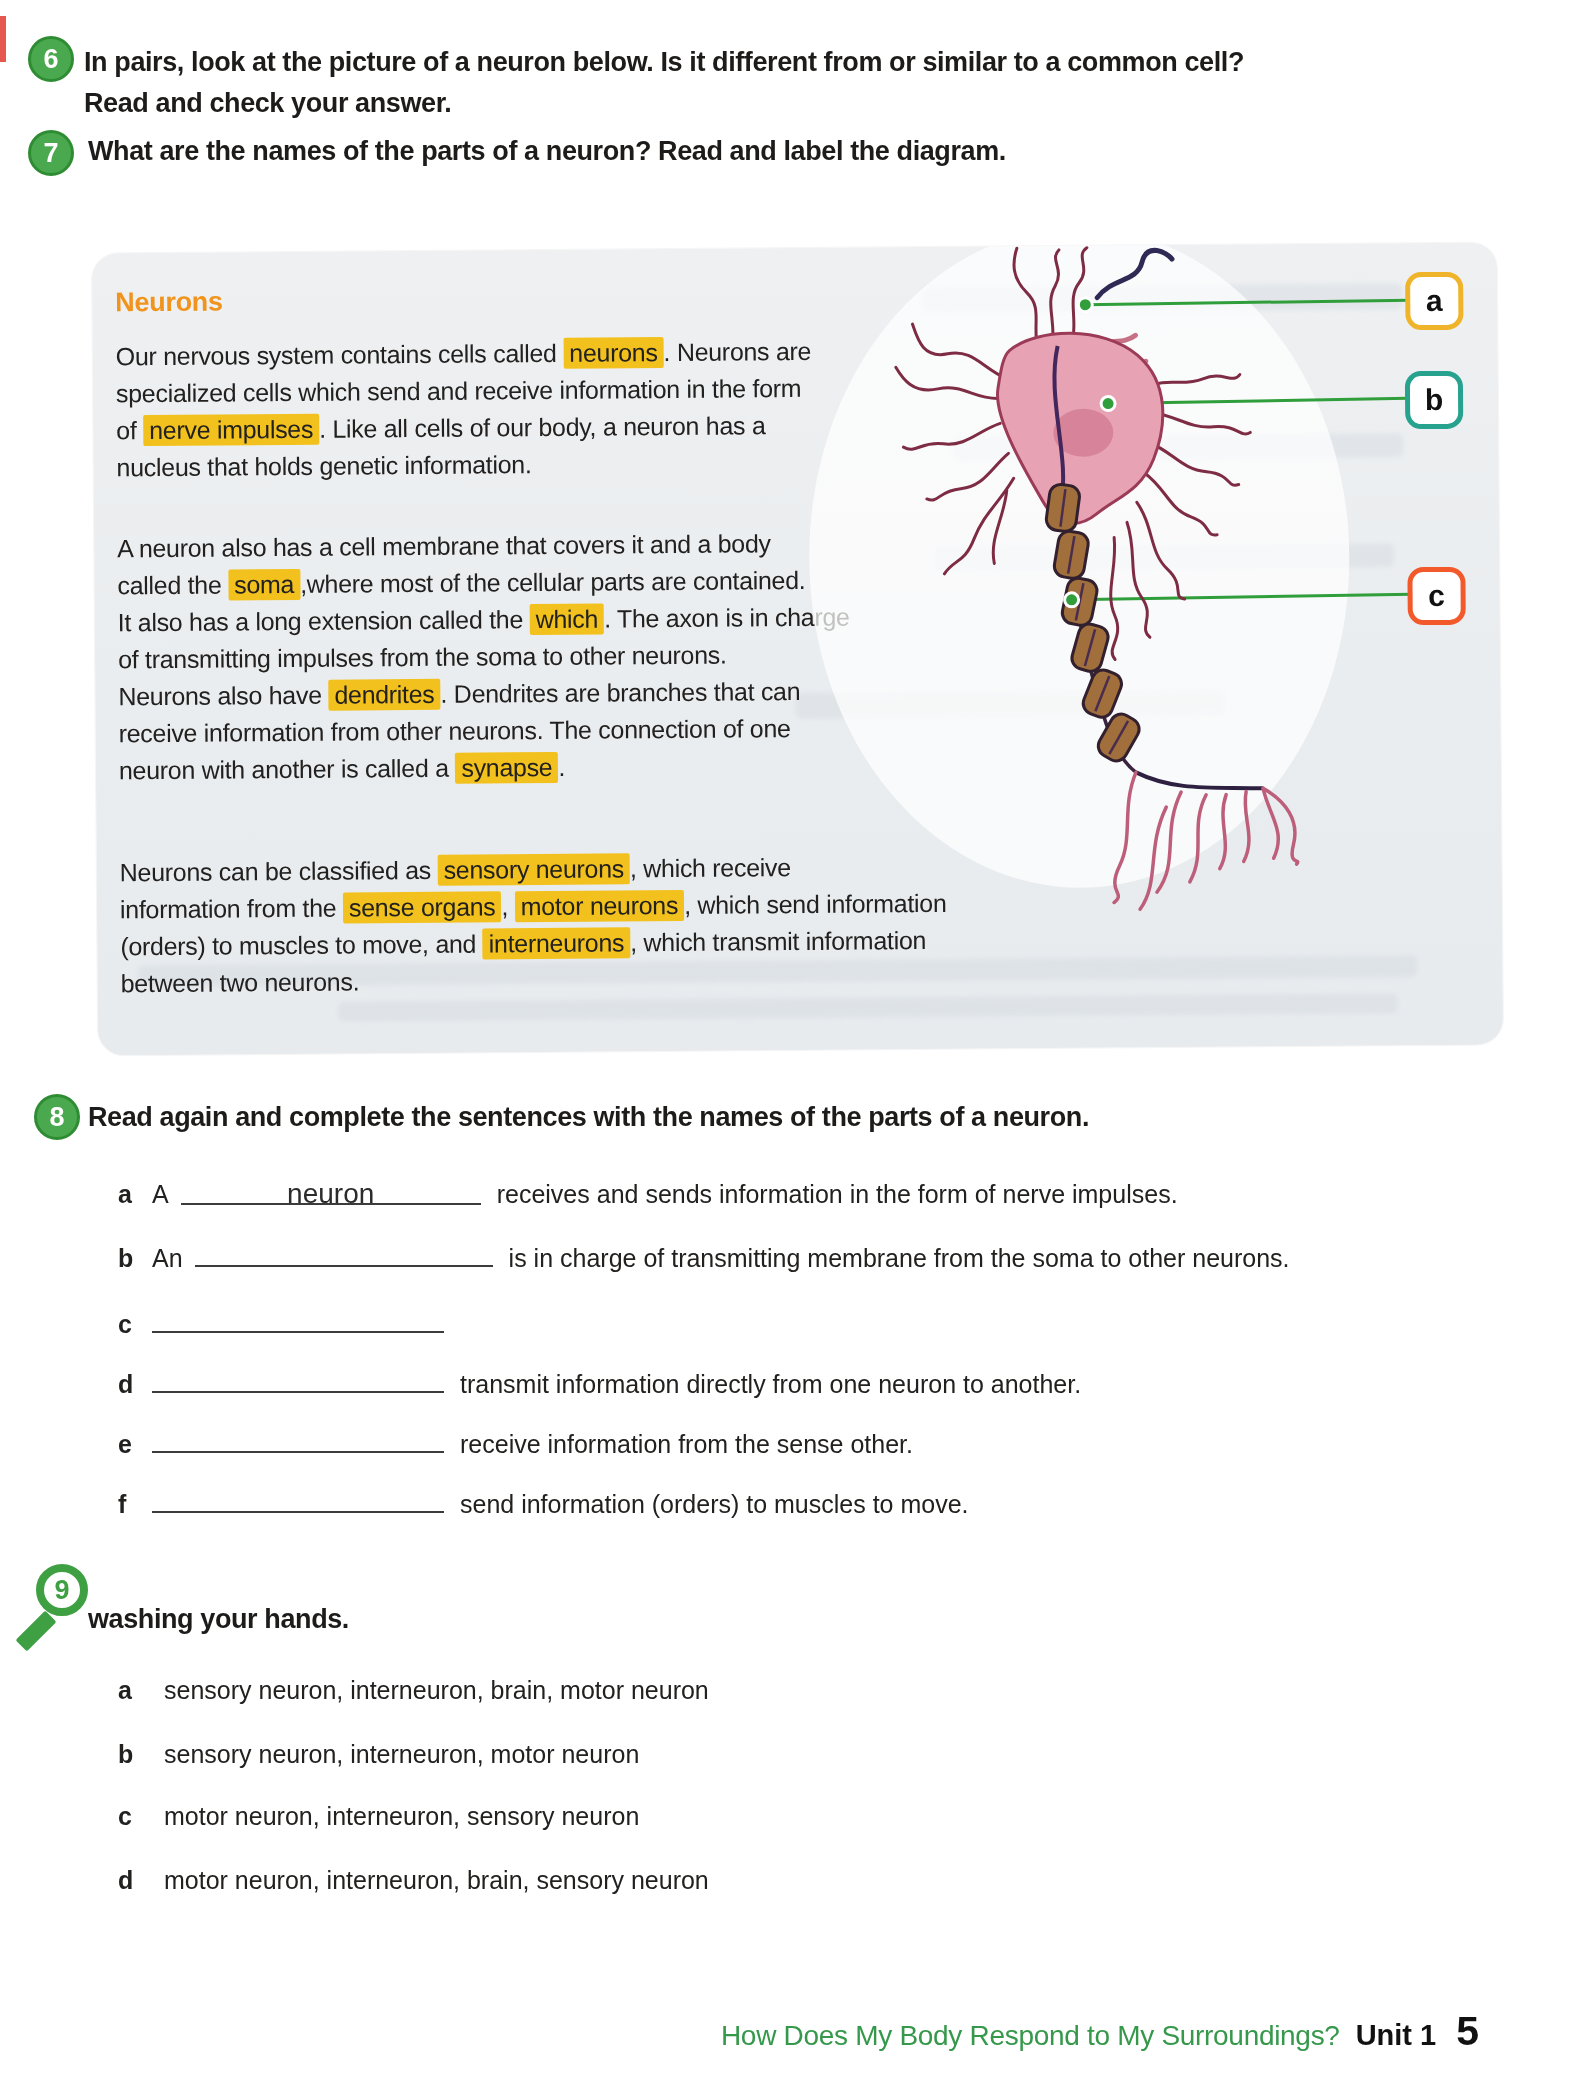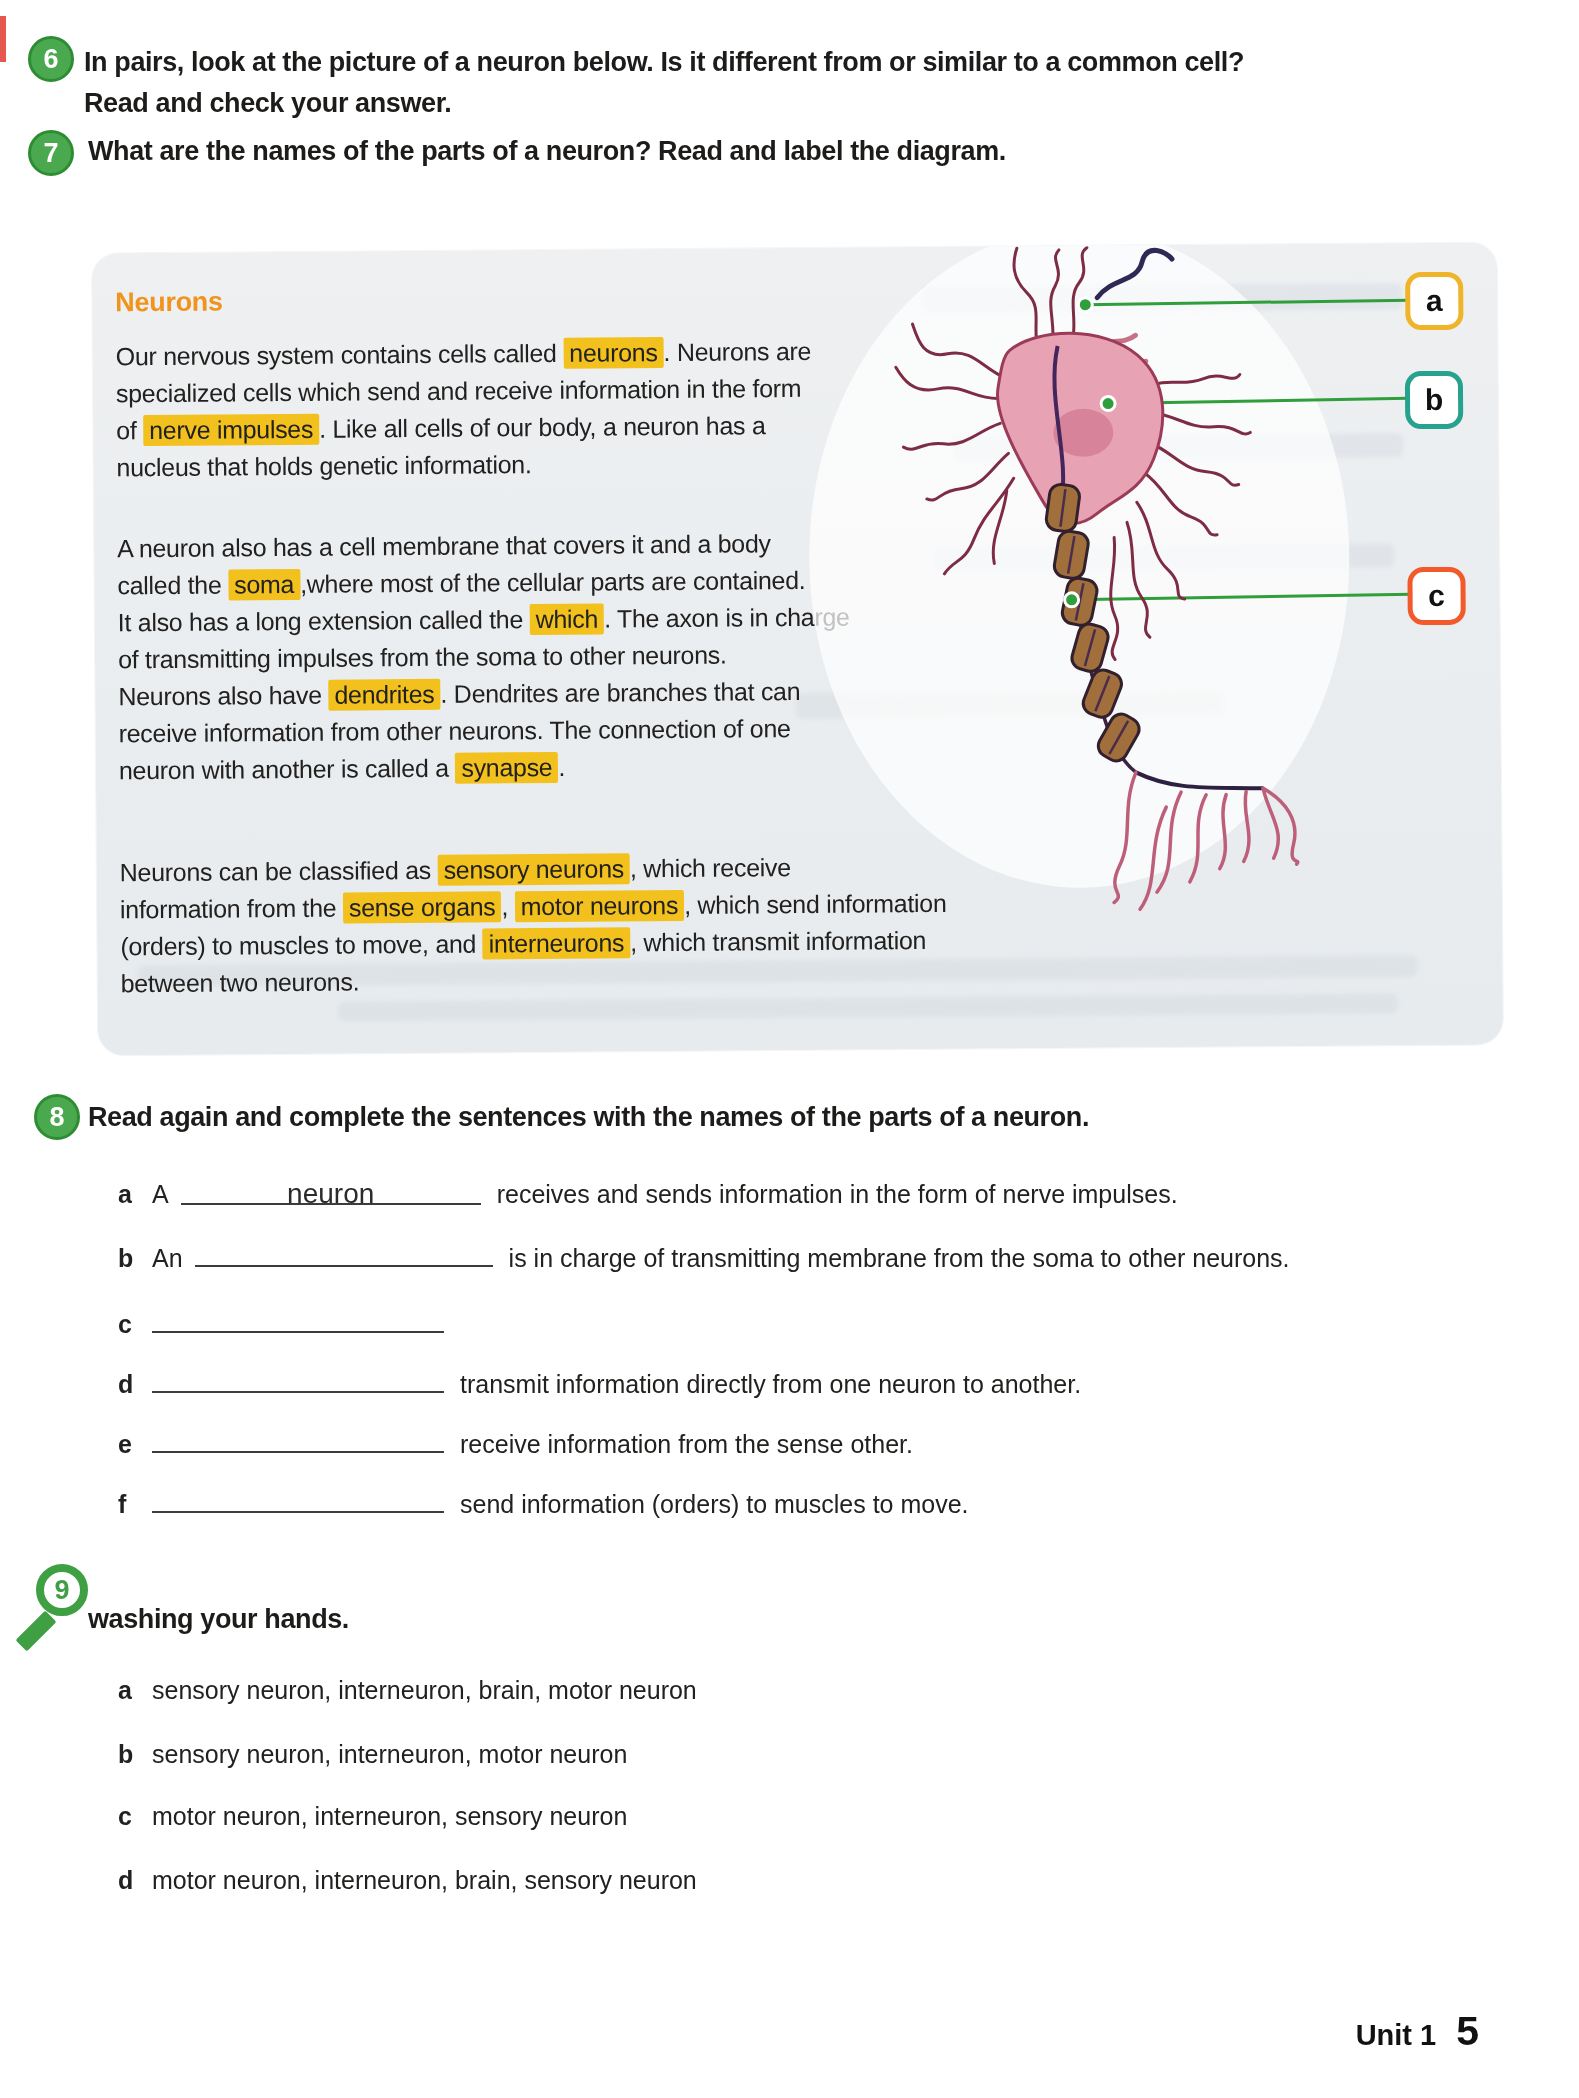--- a/index.html
+++ b/index.html
@@ -25,21 +25,21 @@
           box-sizing:border-box;border:5px solid #999;display:flex;align-items:center;justify-content:center;
           font-size:30px;font-weight:700;color:#111;}
 
   .ex8-row,.ex9-row{position:absolute;left:118px;white-space:nowrap;font-size:25px;color:#22211f;
           display:flex;align-items:baseline;}
   .row-letter{font-weight:700;width:34px;flex:0 0 auto;}
   .row-prefix{margin-right:12px;}
   .blank{display:inline-block;border-bottom:2px solid #3c3c3c;height:25px;text-align:center;
          flex:0 0 auto;font-size:28px;color:#2b2b2b;}
   .row-text{margin-left:16px;}
-  .ex9-row .row-text{margin-left:0;}
+  .ex9-row .row-text{margin-left:12px;}
 
   .magnifier{position:absolute;left:14px;top:1556px;width:100px;height:110px;}
   .mag-ring{position:absolute;left:22px;top:8px;width:52px;height:52px;border-radius:50%;
             border:8px solid #3f9f43;background:#fff;box-sizing:border-box;
             display:flex;align-items:center;justify-content:center;
             font-size:27px;font-weight:700;color:#3f9f43;}
   .mag-handle{position:absolute;left:14px;top:54px;width:16px;height:42px;background:#3f9f43;
               transform:rotate(45deg);border-radius:2px;}
 
   .footer{position:absolute;right:100px;top:2008px;display:flex;align-items:baseline;white-space:nowrap;}
@@ -235,17 +235,18 @@
         <span class="row-letter">c</span>
         <span class="row-text">motor neuron, interneuron, sensory neuron</span>
       </div>
       <div class="ex9-row" style="top: 1866px;">
         <span class="row-letter">d</span>
         <span class="row-text">motor neuron, interneuron, brain, sensory neuron</span>
       </div>
     </div>
 
   <div class="footer">
+    <span class="f-green">How Does My Body Respond to My Surroundings?</span>
     <span class="f-unit">Unit 1</span>
     <span class="f-num">5</span>
   </div>
 
 </div>
 
 </body></html>

